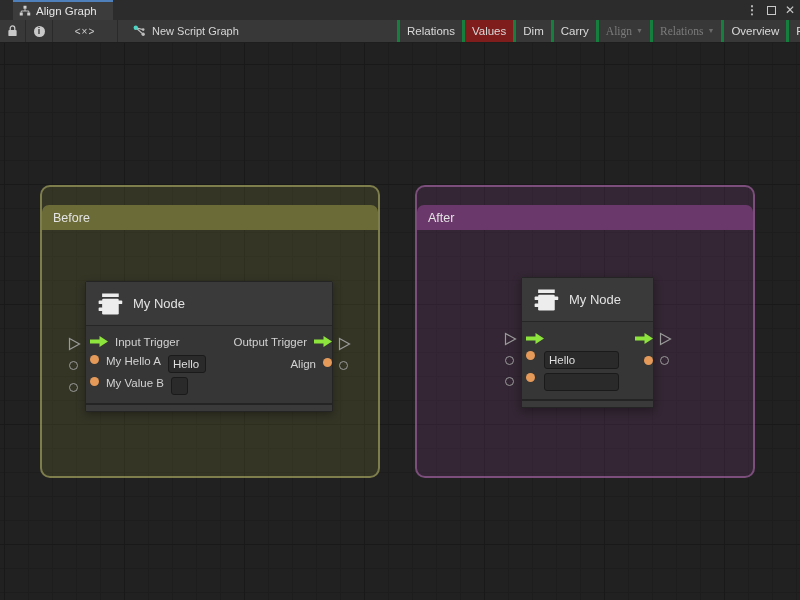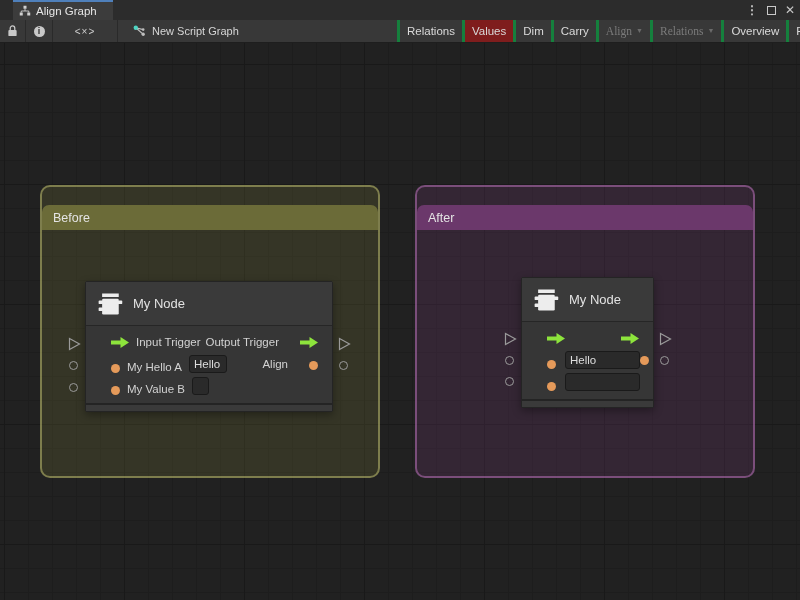--- a/index.html
+++ b/index.html
@@ -64,22 +64,22 @@
 
   
   .node-wrap { position:absolute; }
   .node { position:relative; background:#363636; border:1px solid #242424; border-radius:2px;
     box-shadow:0 3px 8px rgba(0,0,0,0.35); }
   .node-header { height:44px; display:flex; align-items:center; gap:9px; padding:0 10px;
     background:#3a3a3a; border-bottom:1px solid #262626; }
   .node-title { font-size:13px; color:#e2e2e2; }
   .node-body { padding:5px 0 6px 0; }
   .prow { height:22px; display:flex; align-items:center; }
-  .prow-left { display:flex; align-items:flex-end; gap:7px; padding-left:25px; }
-  .prow-right { margin-left:auto; display:flex; align-items:flex-end; gap:21px; padding-right:14px; }
+  .prow-left { display:flex; align-items:flex-start; gap:7px; padding-left:4px; }
+  .prow-right { margin-left:auto; display:flex; align-items:flex-start; gap:7px; padding-right:0; }
   .port-label { font-size:11.5px; color:#d2d2d2; white-space:nowrap; }
   .dot { width:9px; height:9px; border-radius:50%; background:#e59a5a; }
   .field { background:#2a2a2a; border:1px solid #1a1a1a; border-radius:3px; color:#dedede;
     font-size:11.5px; height:18px; padding:0 4px; outline:none; font-family:inherit; }
   .field-hello-b { width:38px; } .field-small { width:17px; }
   .field-wide { width:75px; }
   .node-footer { height:8px; background:#3a3a3a; border-top:2px solid #242424; }
 
   
   .oport { position:absolute; }

